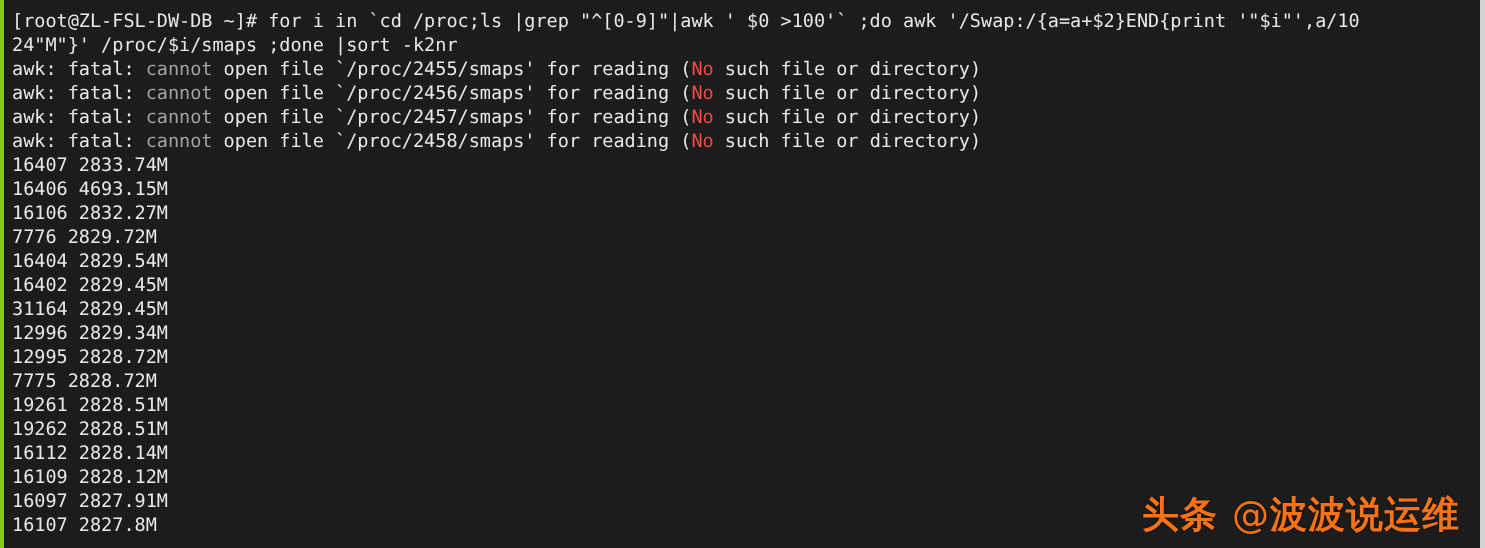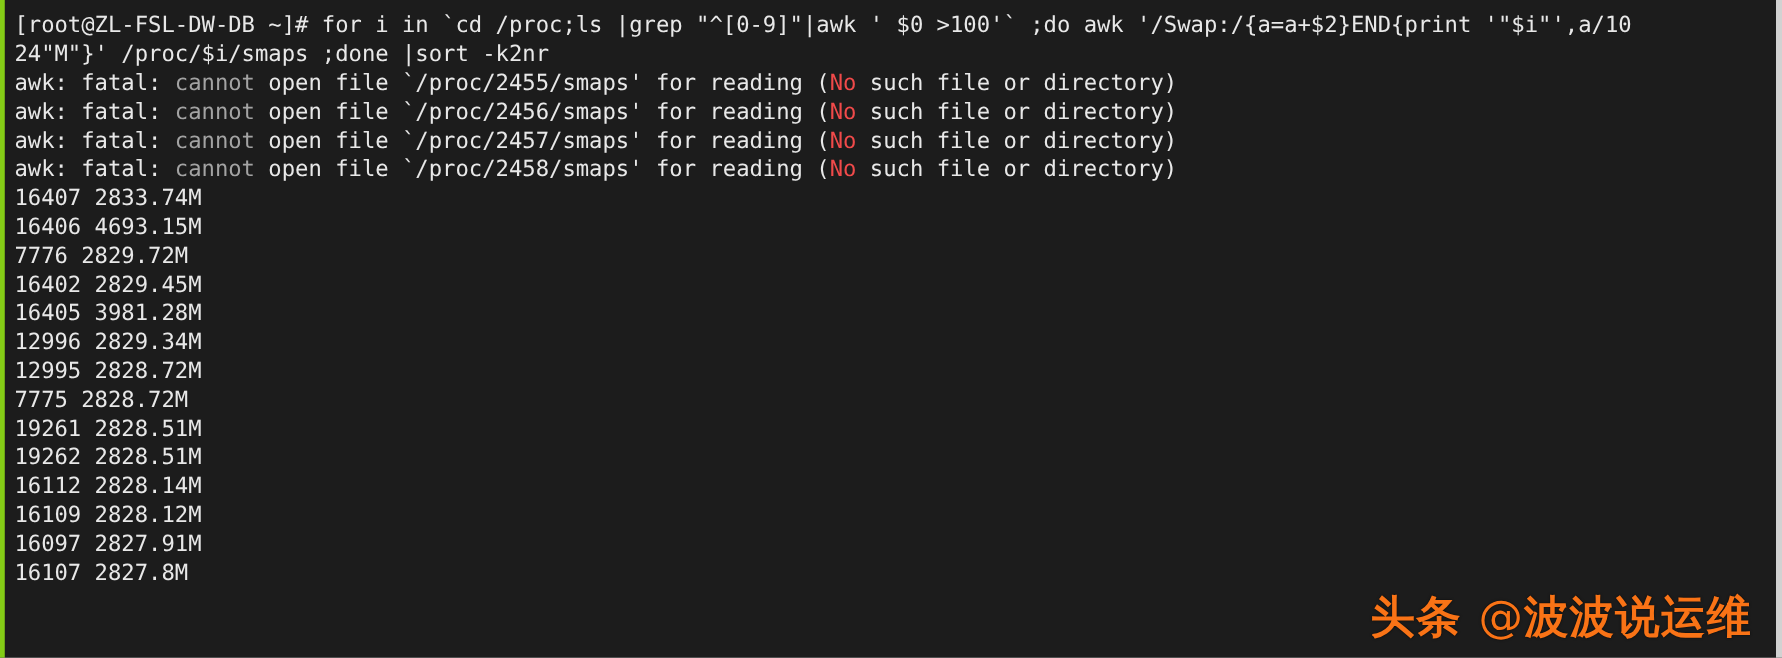--- a/index.html
+++ b/index.html
@@ -95,23 +95,25 @@
     <div class="term-line"><span class="fg-default">awk: fatal: </span><span class="fg-yellow">cannot</span><span class="fg-default"> open file `/proc/2455/smaps' for reading (</span><span class="fg-red">No</span><span class="fg-default"> such file or directory)</span></div>
 
     <div class="term-line"><span class="fg-default">awk: fatal: </span><span class="fg-yellow">cannot</span><span class="fg-default"> open file `/proc/2456/smaps' for reading (</span><span class="fg-red">No</span><span class="fg-default"> such file or directory)</span></div>
 
     <div class="term-line"><span class="fg-default">awk: fatal: </span><span class="fg-yellow">cannot</span><span class="fg-default"> open file `/proc/2457/smaps' for reading (</span><span class="fg-red">No</span><span class="fg-default"> such file or directory)</span></div>
 
     <div class="term-line"><span class="fg-default">awk: fatal: </span><span class="fg-yellow">cannot</span><span class="fg-default"> open file `/proc/2458/smaps' for reading (</span><span class="fg-red">No</span><span class="fg-default"> such file or directory)</span></div>
 
     <div class="term-line"><span class="fg-default">16407 2833.74M</span></div>
     <div class="term-line"><span class="fg-default">16406 4693.15M</span></div>
+    <div class="term-line"><span class="fg-default">16106 2832.27M</span></div>
     <div class="term-line"><span class="fg-default">7776 2829.72M</span></div>
+    <div class="term-line"><span class="fg-default">16404 2829.54M</span></div>
     <div class="term-line"><span class="fg-default">16402 2829.45M</span></div>
-    <div class="term-line"><span class="fg-default">16405 3981.28M</span></div>
+    <div class="term-line"><span class="fg-default">31164 2829.45M</span></div>
     <div class="term-line"><span class="fg-default">12996 2829.34M</span></div>
     <div class="term-line"><span class="fg-default">12995 2828.72M</span></div>
     <div class="term-line"><span class="fg-default">7775 2828.72M</span></div>
     <div class="term-line"><span class="fg-default">19261 2828.51M</span></div>
     <div class="term-line"><span class="fg-default">19262 2828.51M</span></div>
     <div class="term-line"><span class="fg-default">16112 2828.14M</span></div>
     <div class="term-line"><span class="fg-default">16109 2828.12M</span></div>
     <div class="term-line"><span class="fg-default">16097 2827.91M</span></div>
     <div class="term-line"><span class="fg-default">16107 2827.8M</span></div>
 

